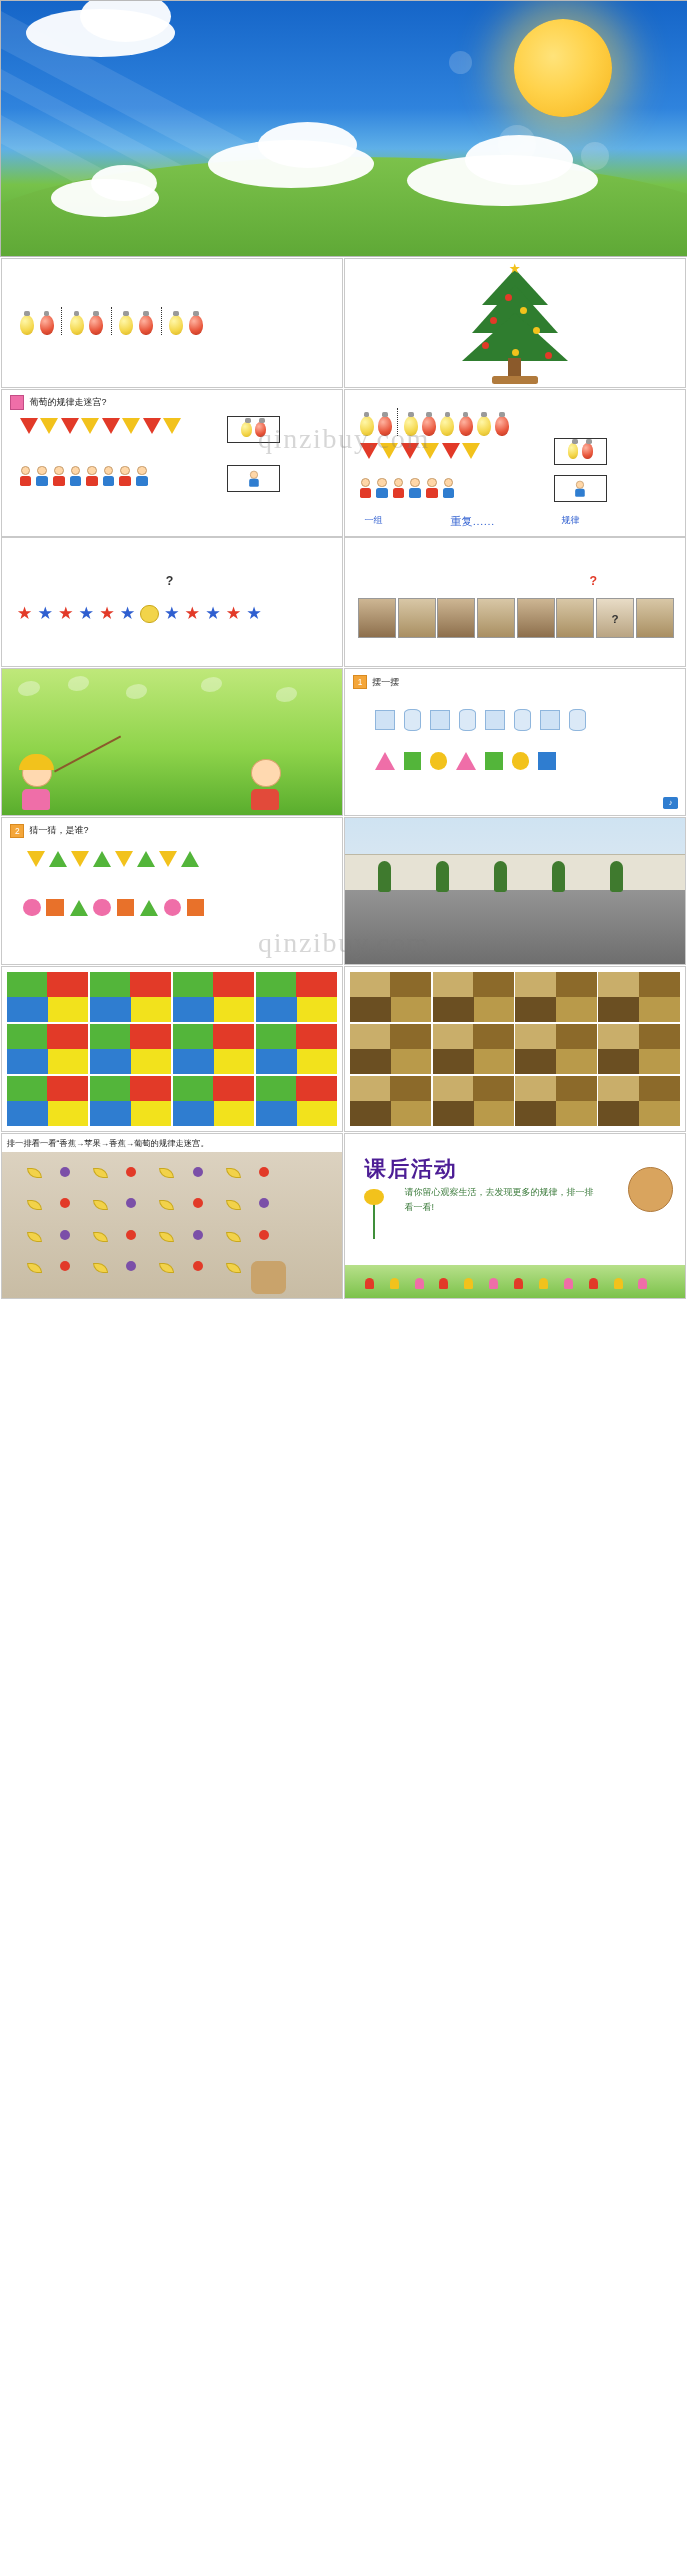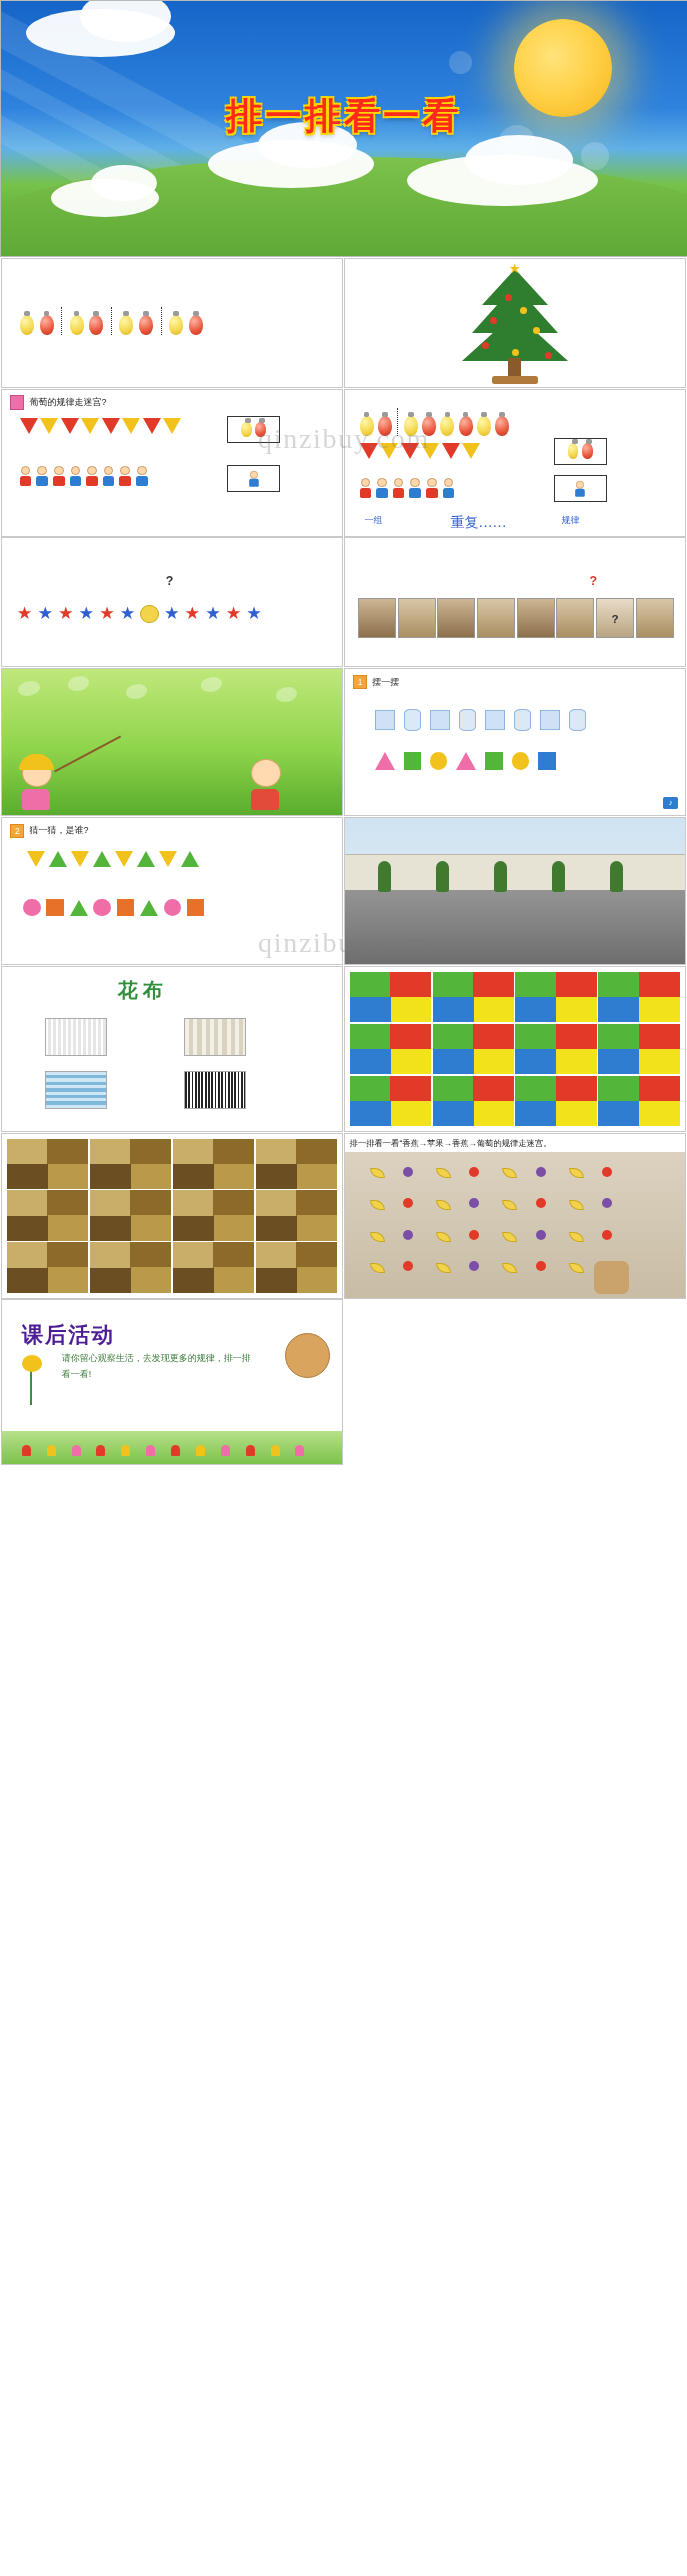--- a/index.html
+++ b/index.html
@@ -166,21 +166,20 @@
     <div class="bubble" style="left:497px;top:124px;width:38px;height:38px;"></div>
     <div class="bubble" style="left:448px;top:50px;width:23px;height:23px;"></div>
     <div class="bubble" style="left:580px;top:141px;width:28px;height:28px;"></div>
     <div class="hill"></div>
     <div class="cloud c3"></div>
     <div class="cloud c3b"></div>
     <div class="cloud c4"></div>
     <div class="cloud c4b"></div>
     <div class="cloud c2"></div>
     <div class="cloud c2b"></div>
-    <div class="title-text">排一排看一看</div>
   </div>
 
   <div class="grid">
 
     <div class="slide">
       <div class="bulbs">
         <div class="bulb b-y"></div>
         <div class="bulb b-r"></div>
         <div class="divider"></div>
         <div class="bulb b-y"></div>
@@ -325,21 +324,21 @@
             <div class="body" style="background:#2f7dd0;"></div>
           </div>
       </div>
       <div class="answerbox" style="left:209px;top:85px;">
         <div class="kid" style="transform:scale(.8)">
             <div class="head"></div>
             <div class="body" style="background:#2f7dd0;"></div>
           </div>
       </div>
       <div style="position:absolute;left:20px;top:124px;font-size:9px;color:#2f5fd0;">一组</div>
-      <div style="position:absolute;left:106px;top:124px;font-size:14px;color:#2f5fd0;font-family:Liberation Serif, serif;">重复……</div>
+      <div style="position:absolute;left:106px;top:124px;font-size:11px;color:#2f5fd0;font-family:Liberation Serif, serif;">重复……</div>
       <div style="position:absolute;left:217px;top:124px;font-size:9px;color:#2f5fd0;">规律</div>
     </div>
 
     <div class="slide">
       <div class="qmark" style="left:164px;top:36px;">?</div>
       <div class="starrow">
         <span class="st-r">★</span>
         <span class="st-b">★</span>
         <span class="st-r">★</span>
         <span class="st-b">★</span>
@@ -451,27 +450,20 @@
         <div class="bldg"></div>
         <div class="treeS" style="left:33px;top:43px;"></div>
         <div class="treeS" style="left:91px;top:43px;"></div>
         <div class="treeS" style="left:149px;top:43px;"></div>
         <div class="treeS" style="left:207px;top:43px;"></div>
         <div class="treeS" style="left:265px;top:43px;"></div>
       </div>
     </div>
 
 
-    <div class="slide tall2">
-      <div class="hdr-cn green" style="left:116px;top:10px;">花布</div>
-      <div class="swatch sw-a" style="left:43px;top:51px;"></div>
-      <div class="swatch sw-b" style="left:182px;top:51px;"></div>
-      <div class="swatch sw-c" style="left:43px;top:104px;"></div>
-      <div class="swatch sw-d" style="left:182px;top:104px;"></div>
-    </div>
 
     <div class="slide tall2">
       <div class="quilt">
         <div class="qcell"></div>
           <div class="qcell"></div>
         <div class="qcell"></div>
           <div class="qcell"></div>
         <div class="qcell"></div>
           <div class="qcell"></div>
         <div class="qcell"></div>

